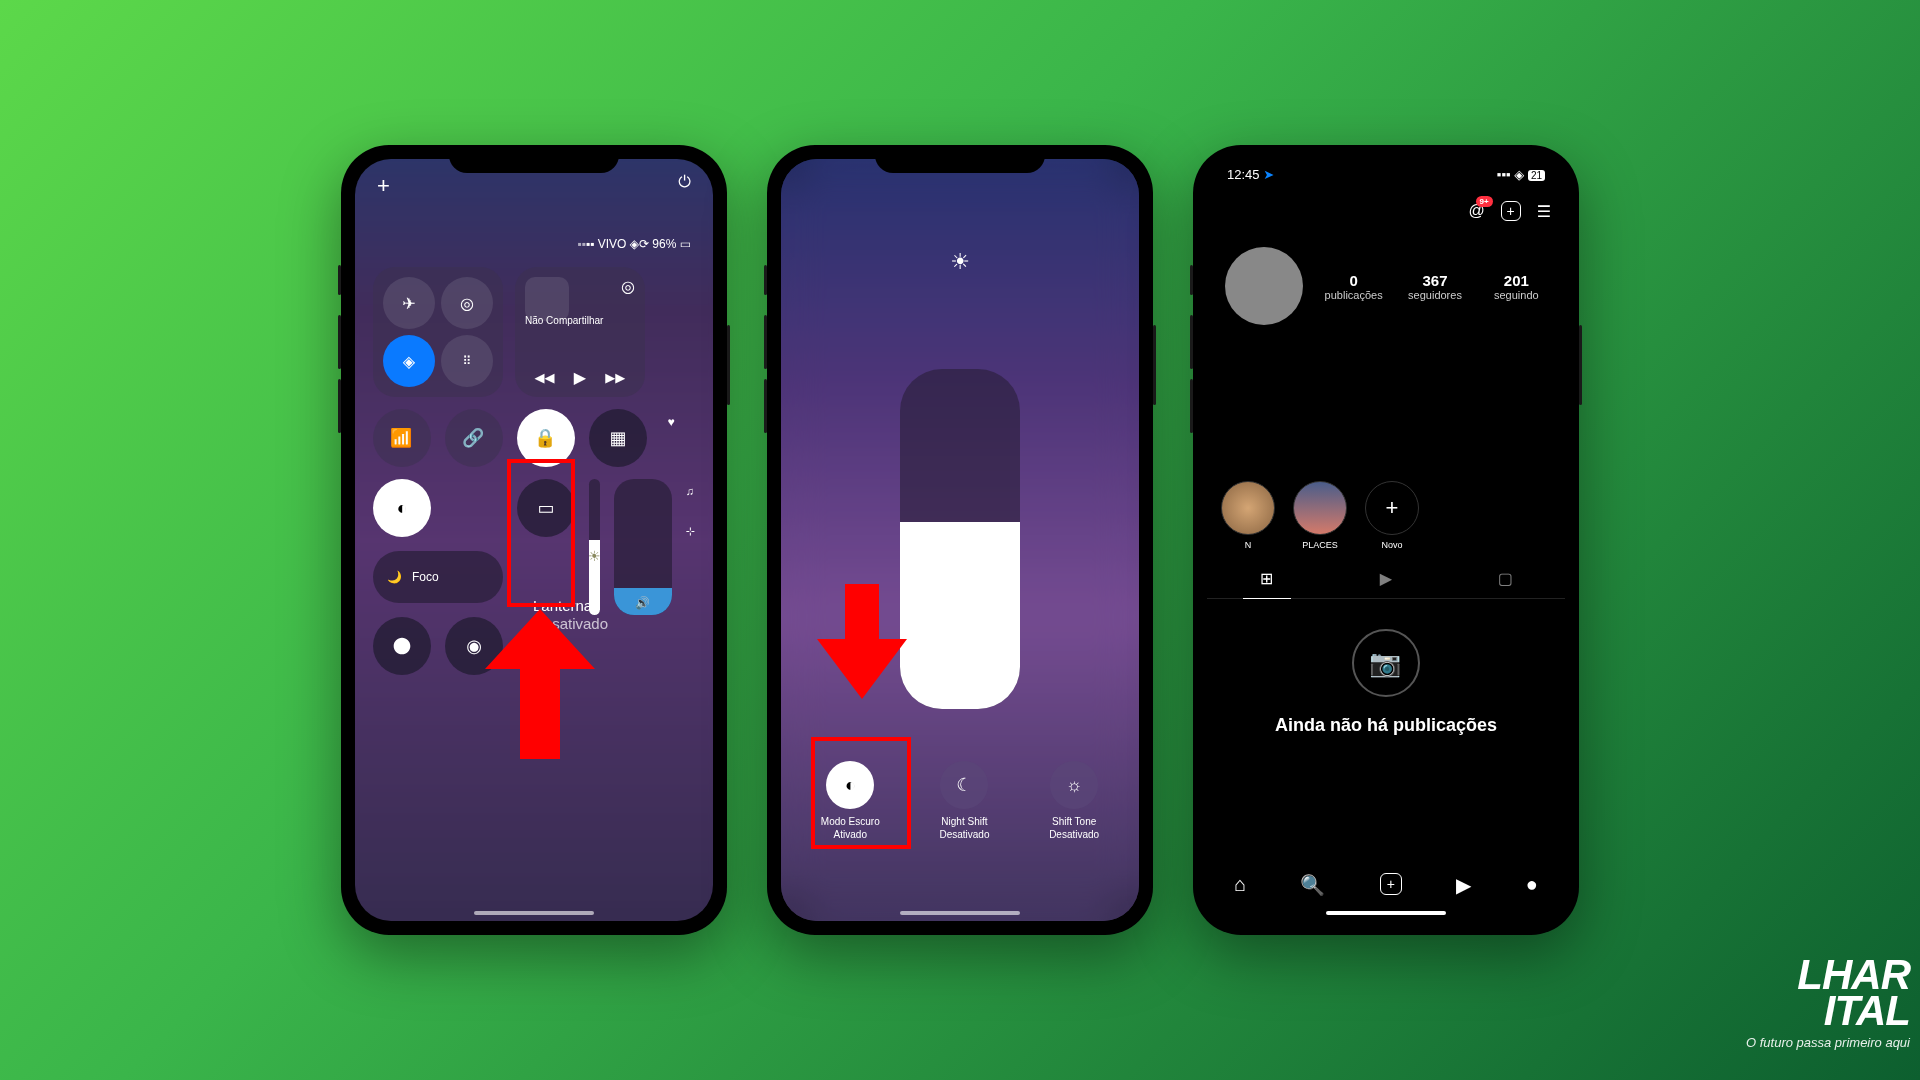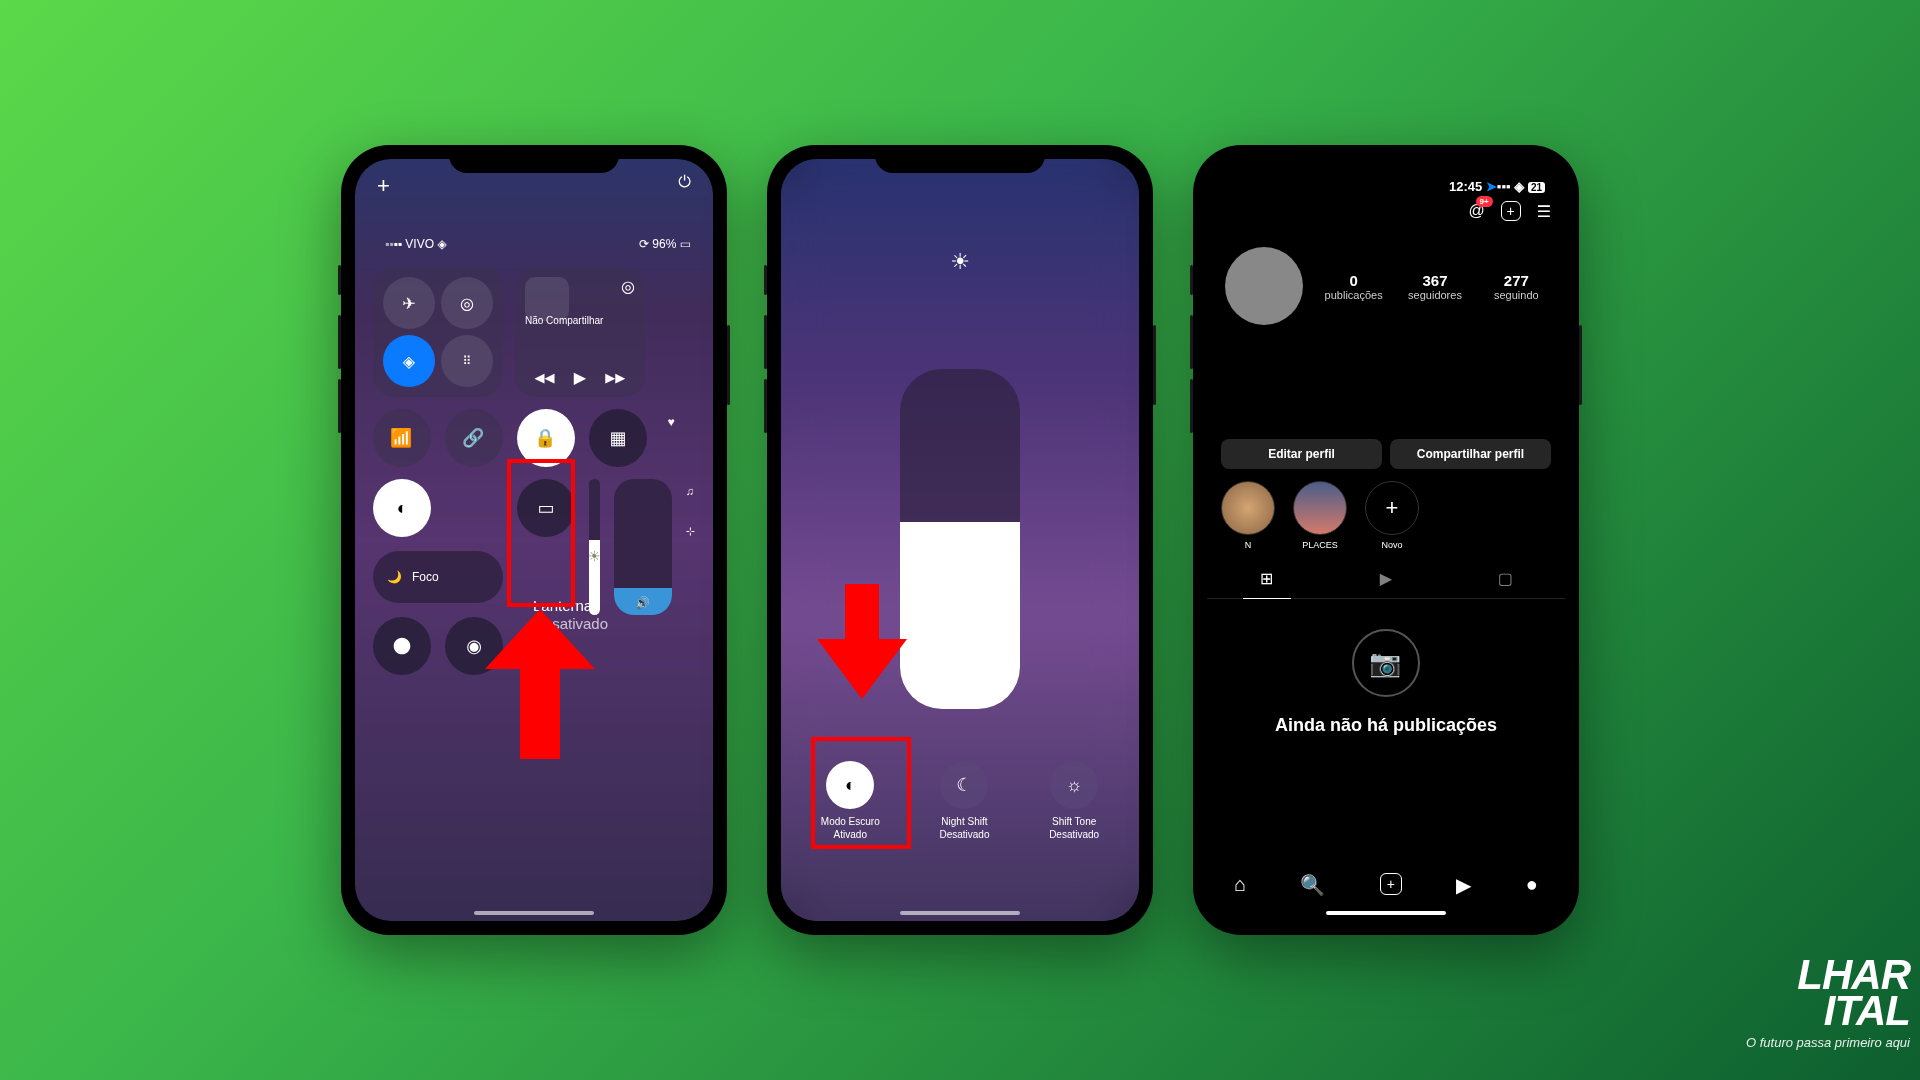--- a/index.html
+++ b/index.html
@@ -10,21 +10,21 @@
 .btn-r{position:absolute;right:-3px;width:3px;background:#1a1a1a;border-radius:2px;}
 .btn-l{position:absolute;left:-3px;width:3px;background:#1a1a1a;border-radius:2px;}
 .home-ind{position:absolute;bottom:6px;left:50%;transform:translateX(-50%);width:120px;height:4px;background:rgba(255,255,255,.6);border-radius:3px;z-index:50;}
 
 
 .cc-bg{width:100%;height:100%;background:linear-gradient(180deg,#3b4a8f 0%,#5a3d7a 20%,#7b4a9a 50%,#4a3d6a 100%);filter:blur(0);position:relative;}
 .cc-overlay{position:absolute;inset:0;background:rgba(20,15,35,.35);backdrop-filter:blur(2px);}
 .cc-top{position:absolute;top:14px;left:0;right:0;display:flex;justify-content:space-between;padding:0 22px;z-index:10;}
 .cc-plus{color:#fff;font-size:22px;font-weight:300;}
 .cc-power{color:#fff;font-size:16px;}
-.cc-status{position:absolute;top:78px;left:8px;right:0;display:flex;justify-content:space-between;padding:0 22px;color:#fff;font-size:12px;z-index:10;}
+.cc-status{position:absolute;top:78px;left:0;right:0;display:flex;justify-content:flex-end;padding:0 22px;color:#fff;font-size:12px;z-index:10;}
 .cc-grid{position:absolute;top:108px;left:18px;right:18px;z-index:10;}
 .cc-row{display:flex;gap:12px;margin-bottom:12px;}
 .cc-conn{width:130px;height:130px;background:rgba(60,50,80,.55);border-radius:22px;display:grid;grid-template-columns:1fr 1fr;grid-template-rows:1fr 1fr;padding:10px;gap:6px;}
 .cc-conn-item{border-radius:50%;display:flex;align-items:center;justify-content:center;color:#fff;font-size:16px;}
 .cc-media{width:130px;height:130px;background:rgba(60,50,80,.55);border-radius:22px;padding:10px;color:#fff;font-size:10px;display:flex;flex-direction:column;}
 .cc-media-top{display:flex;justify-content:space-between;}
 .cc-media-sq{width:44px;height:44px;background:rgba(255,255,255,.1);border-radius:10px;}
 .cc-media-txt{font-size:10px;margin-top:-6px;}
 .cc-media-ctrl{display:flex;justify-content:space-around;align-items:center;margin-top:auto;font-size:13px;}
 .cc-small{width:58px;height:58px;background:rgba(60,50,80,.55);border-radius:50%;display:flex;align-items:center;justify-content:center;color:#fff;font-size:18px;}
@@ -44,21 +44,21 @@
 .br-sun{position:absolute;top:90px;left:50%;transform:translateX(-50%);color:#fff;font-size:22px;}
 .br-slider{position:absolute;top:210px;left:50%;transform:translateX(-50%);width:120px;height:340px;background:rgba(40,30,55,.6);border-radius:42px;overflow:hidden;}
 .br-fill{position:absolute;bottom:0;left:0;right:0;height:55%;background:#fff;}
 .br-opts{position:absolute;bottom:80px;left:0;right:0;display:flex;justify-content:space-around;padding:0 10px;}
 .br-opt{display:flex;flex-direction:column;align-items:center;gap:6px;color:#fff;font-size:10px;}
 .br-opt-c{width:48px;height:48px;border-radius:50%;display:flex;align-items:center;justify-content:center;font-size:18px;}
 .br-opt-t{font-size:10px;text-align:center;line-height:1.3;}
 
 
 .ig-bg{width:100%;height:100%;background:#000;color:#fff;position:relative;}
-.ig-status{position:absolute;top:20px;left:0;right:0;display:flex;justify-content:flex-end;padding:0 20px;font-size:13px;font-weight:700;z-index:10;}
+.ig-status{position:absolute;top:8px;left:0;right:0;display:flex;justify-content:space-between;padding:0 20px;font-size:13px;font-weight:400;z-index:10;}
 .ig-hdr{position:absolute;top:42px;right:14px;display:flex;gap:16px;align-items:center;}
 .ig-threads{position:relative;}
 .ig-badge{position:absolute;top:-6px;right:-8px;background:#ff3040;color:#fff;font-size:8px;padding:1px 4px;border-radius:8px;font-weight:700;}
 .ig-stats{position:absolute;top:88px;left:0;right:0;display:flex;align-items:center;padding:0 18px;gap:20px;}
 .ig-avatar{width:78px;height:78px;background:#888;border-radius:50%;flex-shrink:0;}
 .ig-stat{flex:1;text-align:center;}
 .ig-stat-n{font-size:15px;font-weight:700;}
 .ig-stat-l{font-size:11px;color:#ccc;}
 .ig-btns{position:absolute;top:280px;left:14px;right:14px;display:flex;gap:8px;}
 .ig-btn{flex:1;background:#262626;border-radius:8px;padding:8px;text-align:center;font-size:12px;font-weight:600;}
@@ -247,27 +247,23 @@
         <div class="ig-avatar"></div>
         <div class="ig-stat">
           <div class="ig-stat-n">0</div>
           <div class="ig-stat-l">publicações</div>
         </div>
         <div class="ig-stat">
           <div class="ig-stat-n">367</div>
           <div class="ig-stat-l">seguidores</div>
         </div>
         <div class="ig-stat">
-          <div class="ig-stat-n">277</div>
+          <div class="ig-stat-n">201</div>
           <div class="ig-stat-l">seguindo</div>
         </div>
-      </div>
-      <div class="ig-btns">
-        <div class="ig-btn">Editar perfil</div>
-        <div class="ig-btn">Compartilhar perfil</div>
       </div>
       <div class="ig-hl">
         <div class="ig-hl-item">
           <div class="ig-hl-c" style="background:radial-gradient(circle,#d4a574,#8a6542)"></div>
           <div class="ig-hl-t">N</div>
         </div>
         <div class="ig-hl-item">
           <div class="ig-hl-c" style="background:linear-gradient(180deg,#4a5d8a,#d47a6a)"></div>
           <div class="ig-hl-t">PLACES</div>
         </div>

